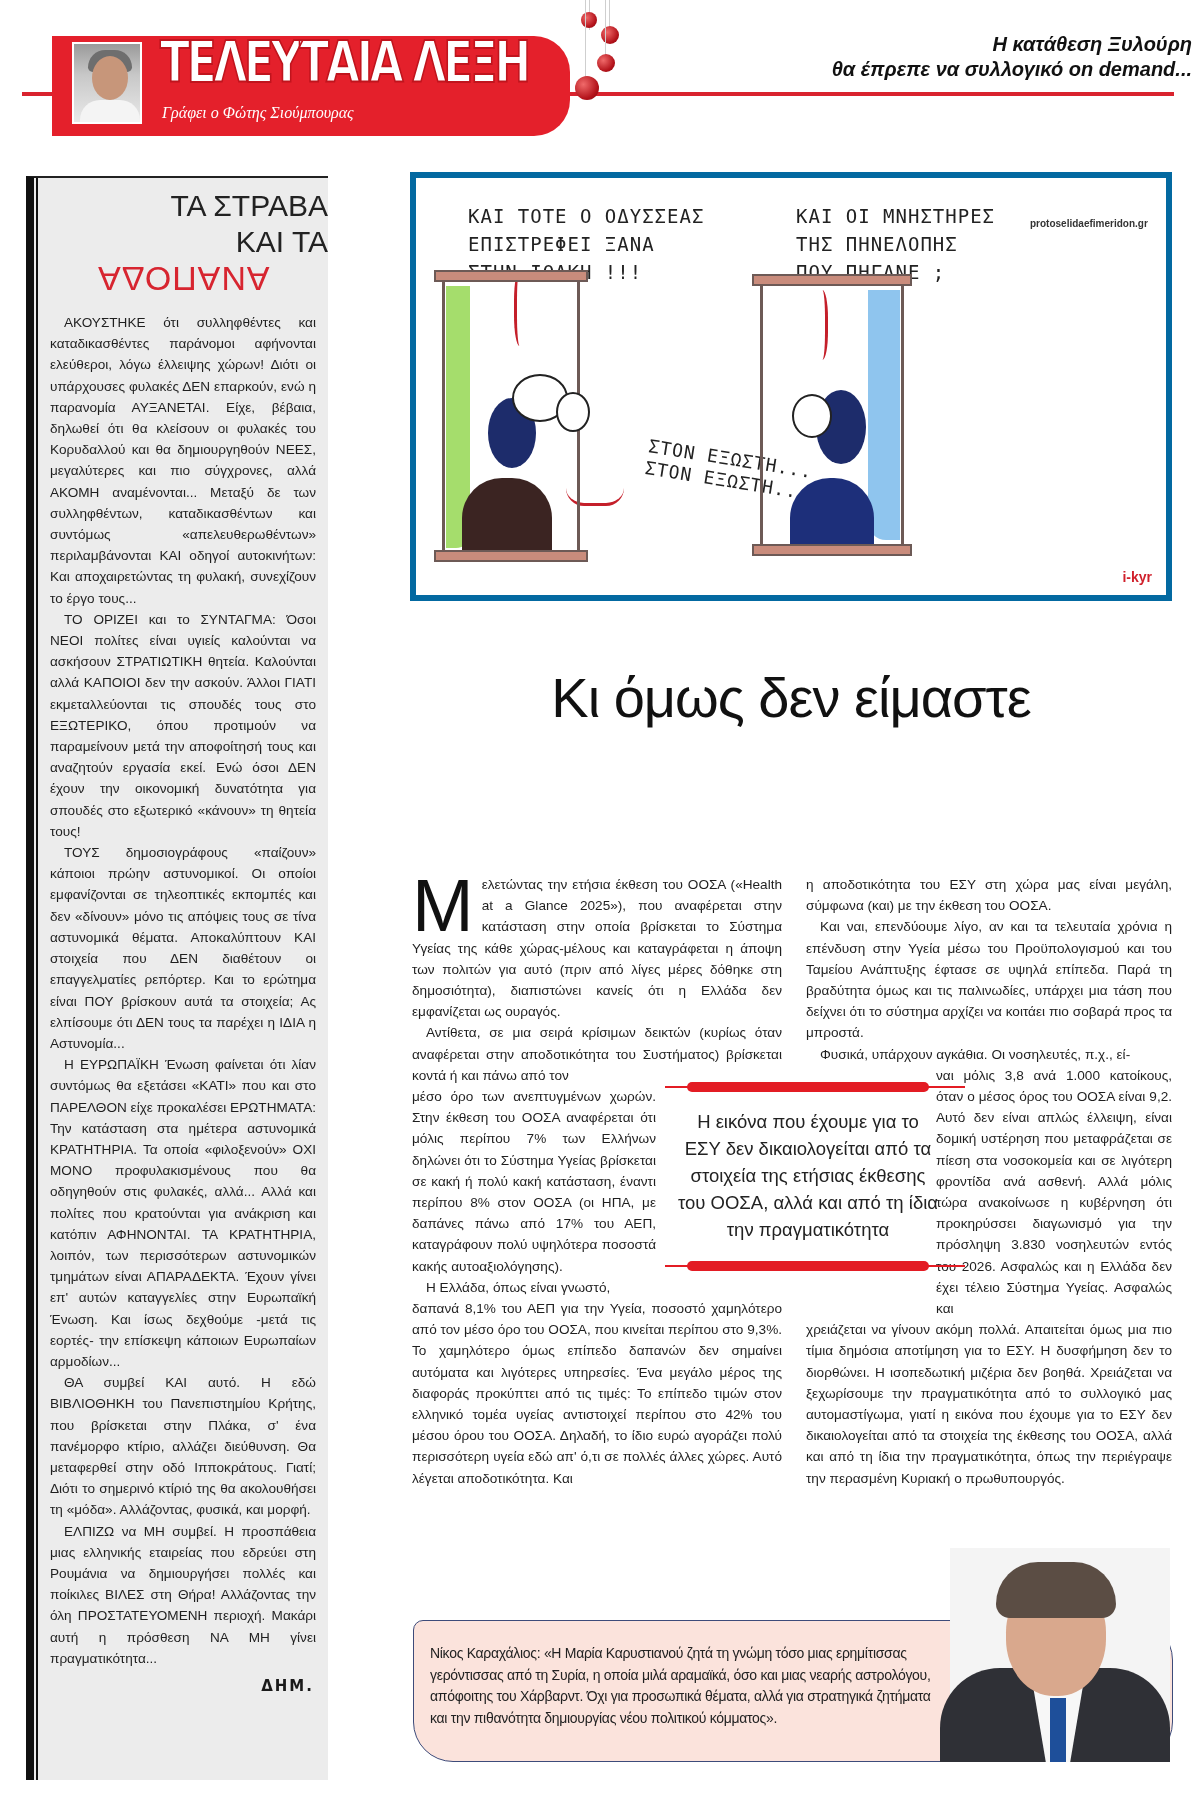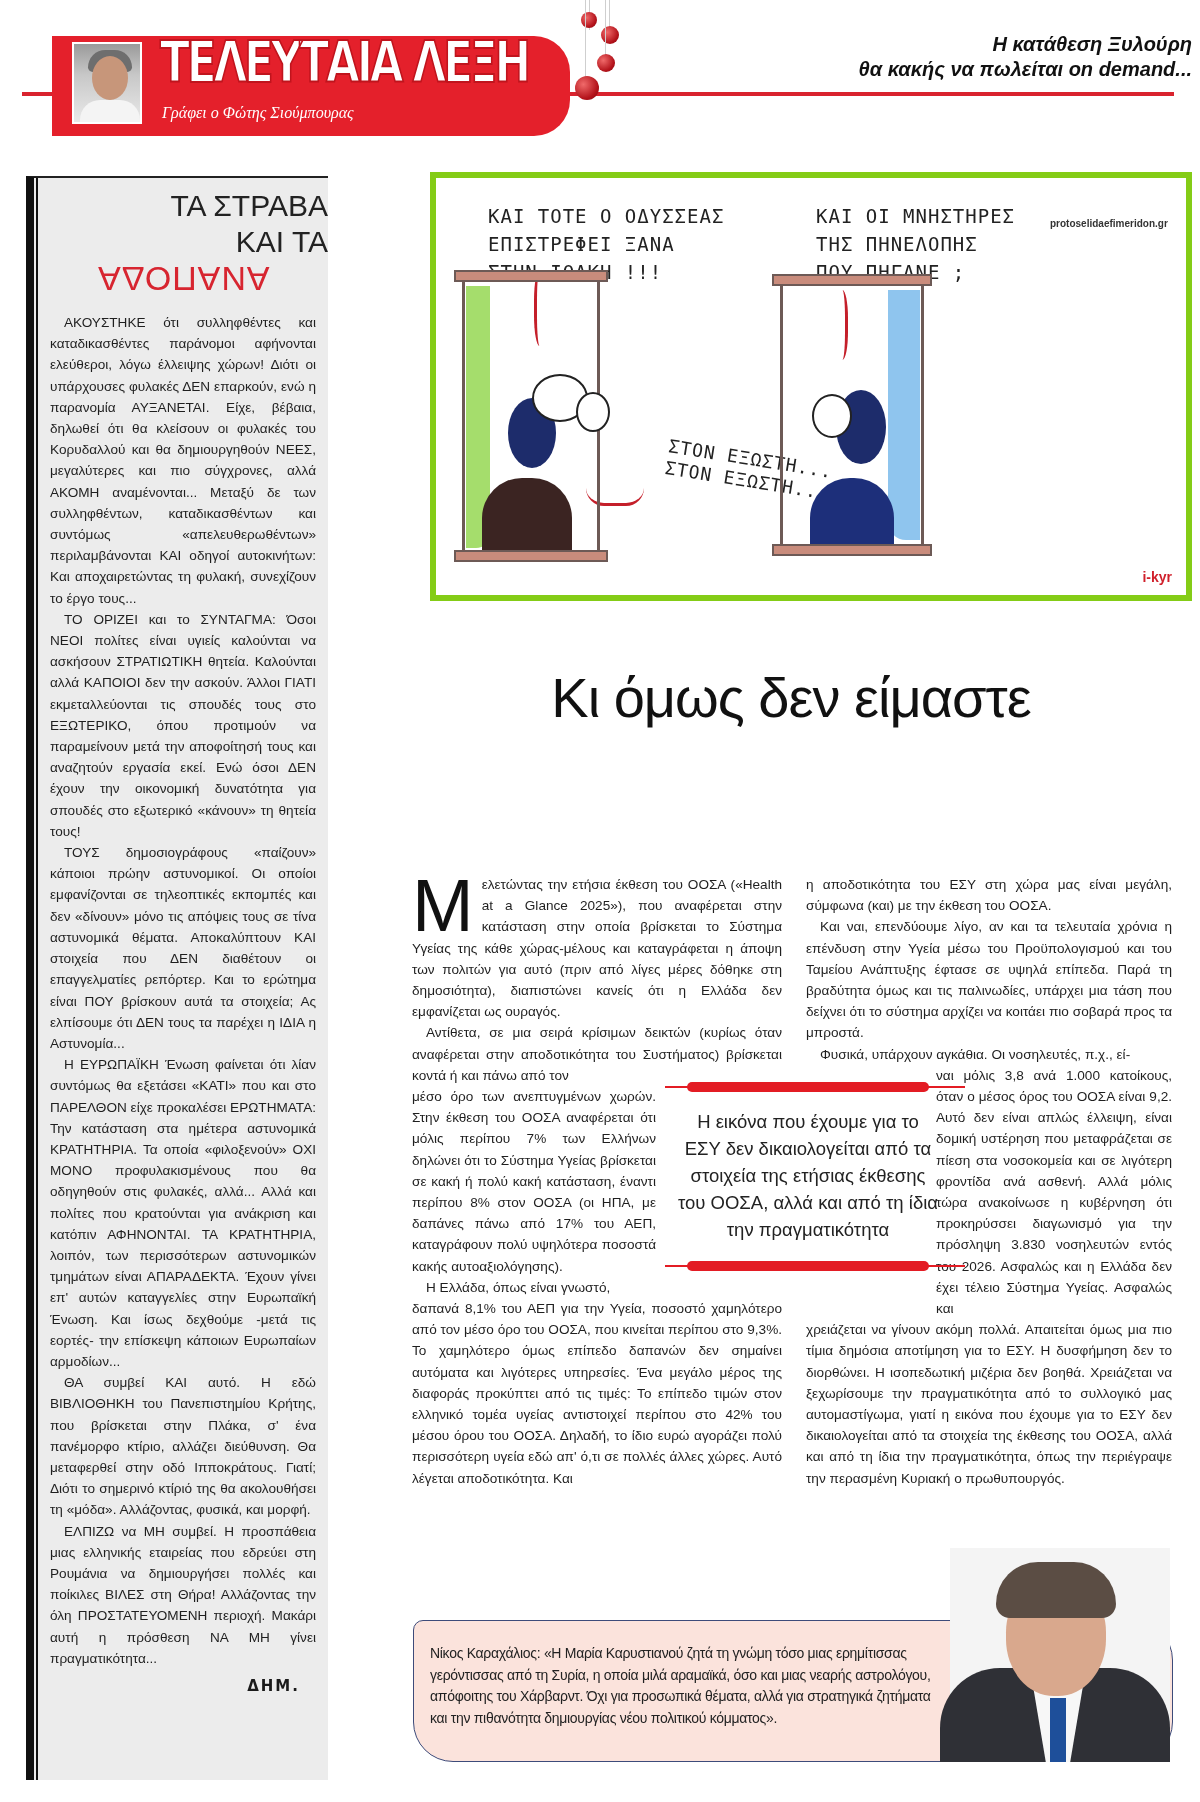--- a/index.html
+++ b/index.html
@@ -20,24 +20,24 @@
   .hdr-tagline { position: absolute; right: 8px; top: 32px; text-align: right; font-style: italic; font-weight: bold; font-size: 20px; line-height: 25px; color: #111; }
 
   
   .left-col { position: absolute; left: 26px; top: 176px; width: 302px; height: 1604px; background: #ececec; border-top: 2px solid #222; border-left: 12px solid #111; }
   .left-col::after { content: ""; position: absolute; left: -4px; top: 0; width: 2px; height: 100%; background: #ececec; }
   .lc-title { text-align: right; font-size: 30px; line-height: 36px; color: #222; margin-top: 10px; font-weight: normal; }
   .lc-title-red { text-align: center; font-size: 34px; line-height: 38px; color: #d72530; letter-spacing: 1px; }
   .lc-body { padding: 14px 12px 0 12px; font-size: 13.6px; line-height: 21.2px; text-align: justify; color: #1f1f1f; hyphens: manual; }
   .lc-body p { text-indent: 14px; }
   .lc-body b { font-weight: normal; }
-  .lc-sign { text-align: right; font-weight: bold; font-size: 15px; letter-spacing: 2px; padding-right: 28px; margin-top: 8px; font-family: "DejaVu Sans", sans-serif; }
-
-  
-  .cartoon { position: absolute; left: 430px; top: 172px; width: 762px; height: 429px; background: #ffffff; border: 6px solid #84cc16; }
+  .lc-sign { text-align: right; font-weight: bold; font-size: 15px; letter-spacing: 2px; padding-right: 14px; margin-top: 8px; font-family: "DejaVu Sans", sans-serif; }
+
+  
+  .cartoon { position: absolute; left: 410px; top: 172px; width: 762px; height: 429px; background: #ffffff; border: 6px solid #0369a1; }
   .cap { position: absolute; font-family: "DejaVu Sans Mono", monospace; font-size: 19px; line-height: 28px; color: #222; letter-spacing: 1px; }
   .tail { position: absolute; border-left: 3px solid #c41f2a; border-radius: 40% 0 0 40%; }
   .win { position: absolute; border-left: 3px solid #6d5a56; border-right: 3px solid #6d5a56; }
   .win-top, .win-bot { position: absolute; height: 12px; background: #c98c7c; border: 2px solid #6d5a56; }
   .curtain { position: absolute; }
   .head { position: absolute; border-radius: 50%; background: #fff; border: 2px solid #222; }
   .hair-blob { position: absolute; border-radius: 50%; background: #1d2c6b; }
   .body-blob { position: absolute; border-radius: 40px 40px 0 0; }
   .watermark { position: absolute; left: 612px; top: 40px; font-size: 10px; font-weight: bold; color: #333; background: #fff; padding: 0 2px; }
   .signature { position: absolute; right: 14px; bottom: 10px; font-weight: bold; font-size: 14px; color: #d0202b; }
@@ -91,21 +91,21 @@
   <div class="orn-string" style="left:34px;height:40px;"></div>
   <div class="orn" style="left:26px;top:26px;width:18px;height:18px;"></div>
   <div class="orn-string" style="left:30px;height:68px;"></div>
   <div class="orn" style="left:22px;top:54px;width:18px;height:18px;"></div>
   <div class="orn-string" style="left:10px;height:80px;"></div>
   <div class="orn" style="left:0px;top:76px;width:24px;height:24px;"></div>
 </div>
 
 <div class="hdr-tagline">
   <div>Η κατάθεση Ξυλούρη</div>
-  <div>θα κακής να πωλείται on demand...</div>
+  <div>θα έπρεπε να συλλογικό on demand...</div>
 </div>
 
 <div class="left-col">
   <div class="lc-title">
     <div>ΤΑ ΣΤΡΑΒΑ</div>
     <div>ΚΑΙ ΤΑ</div>
   </div>
   <div class="lc-title-red">
     <span style="display:inline-block;transform:rotate(180deg);">ΑΝΑΠΟΔΑ</span>
   </div>

